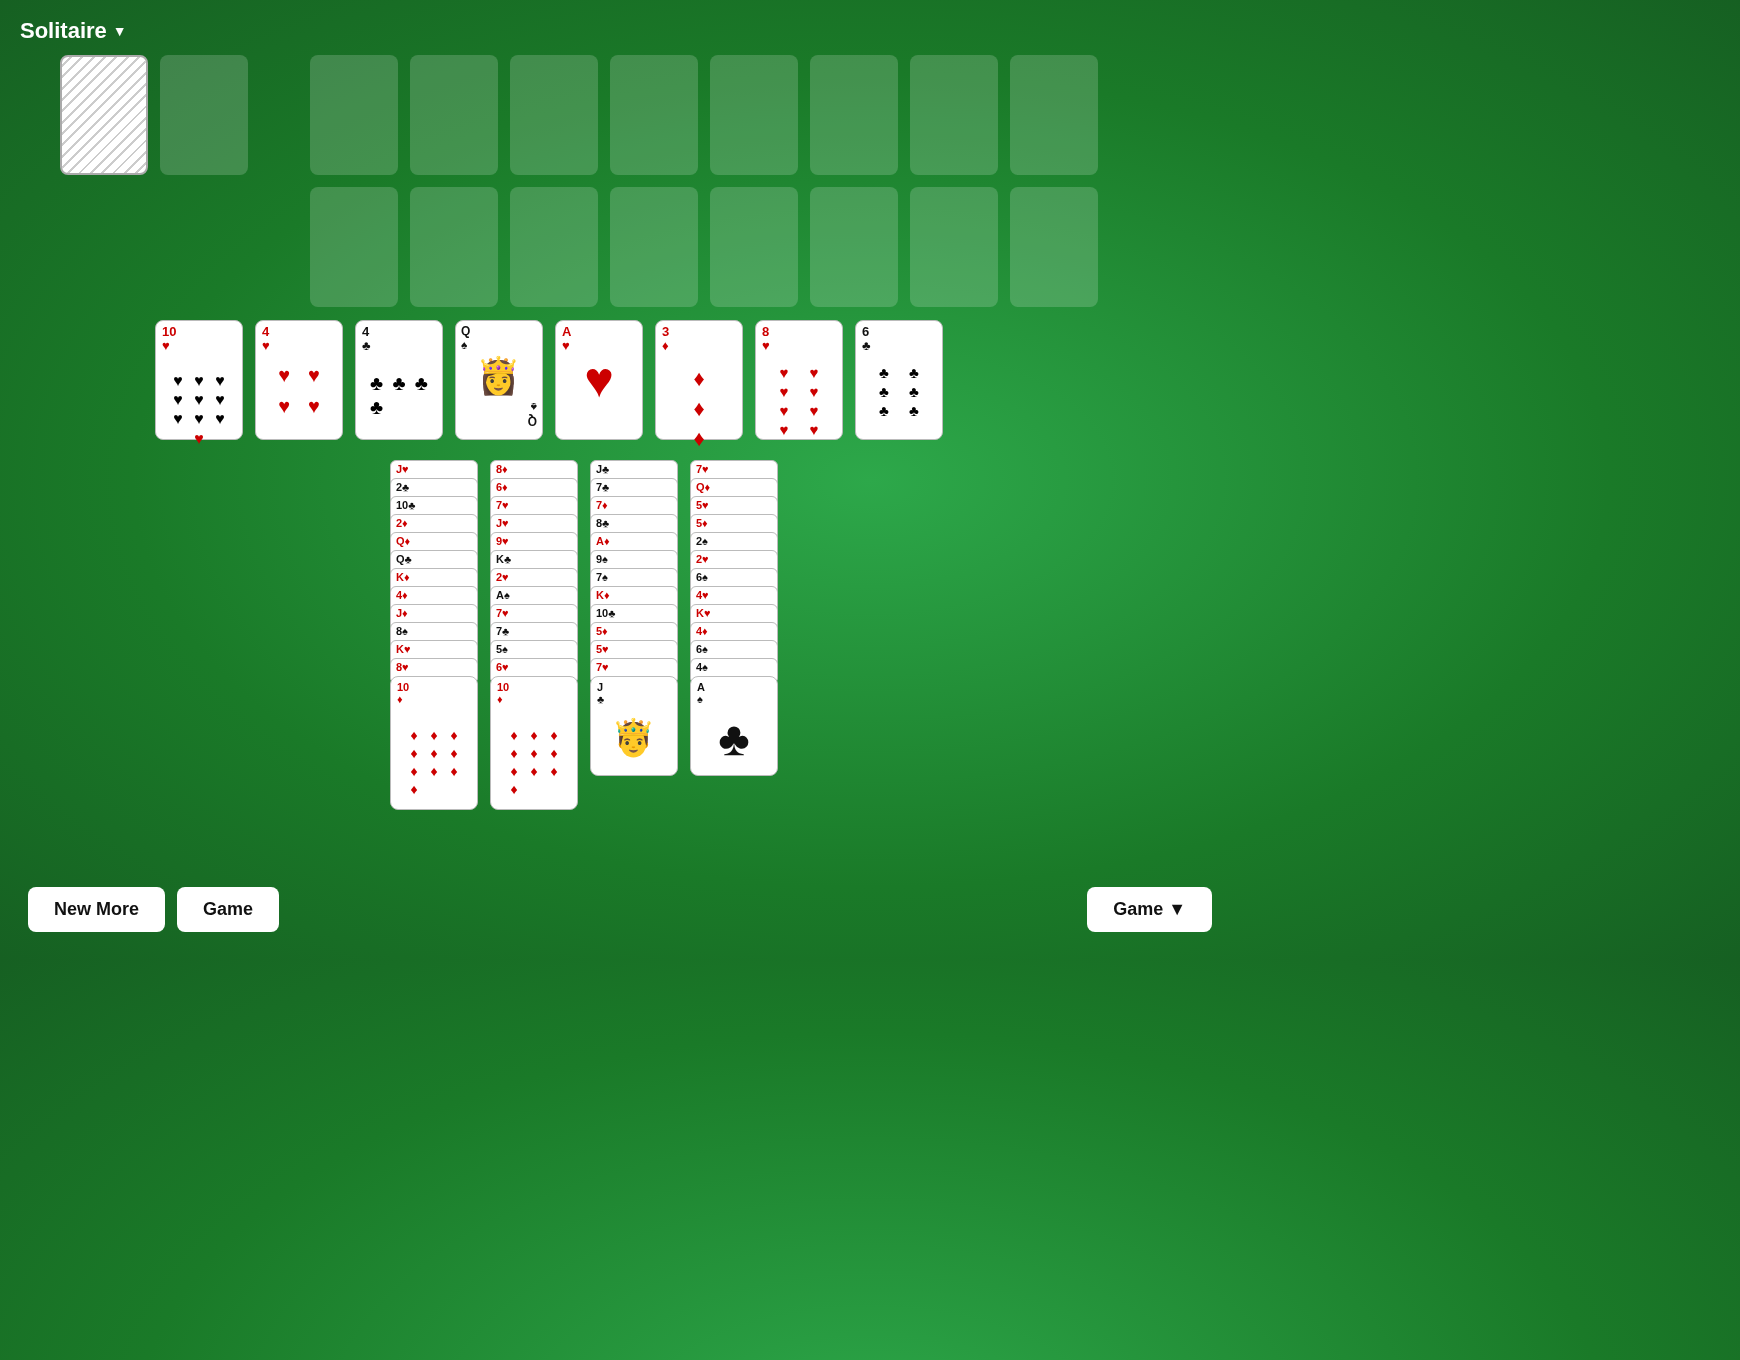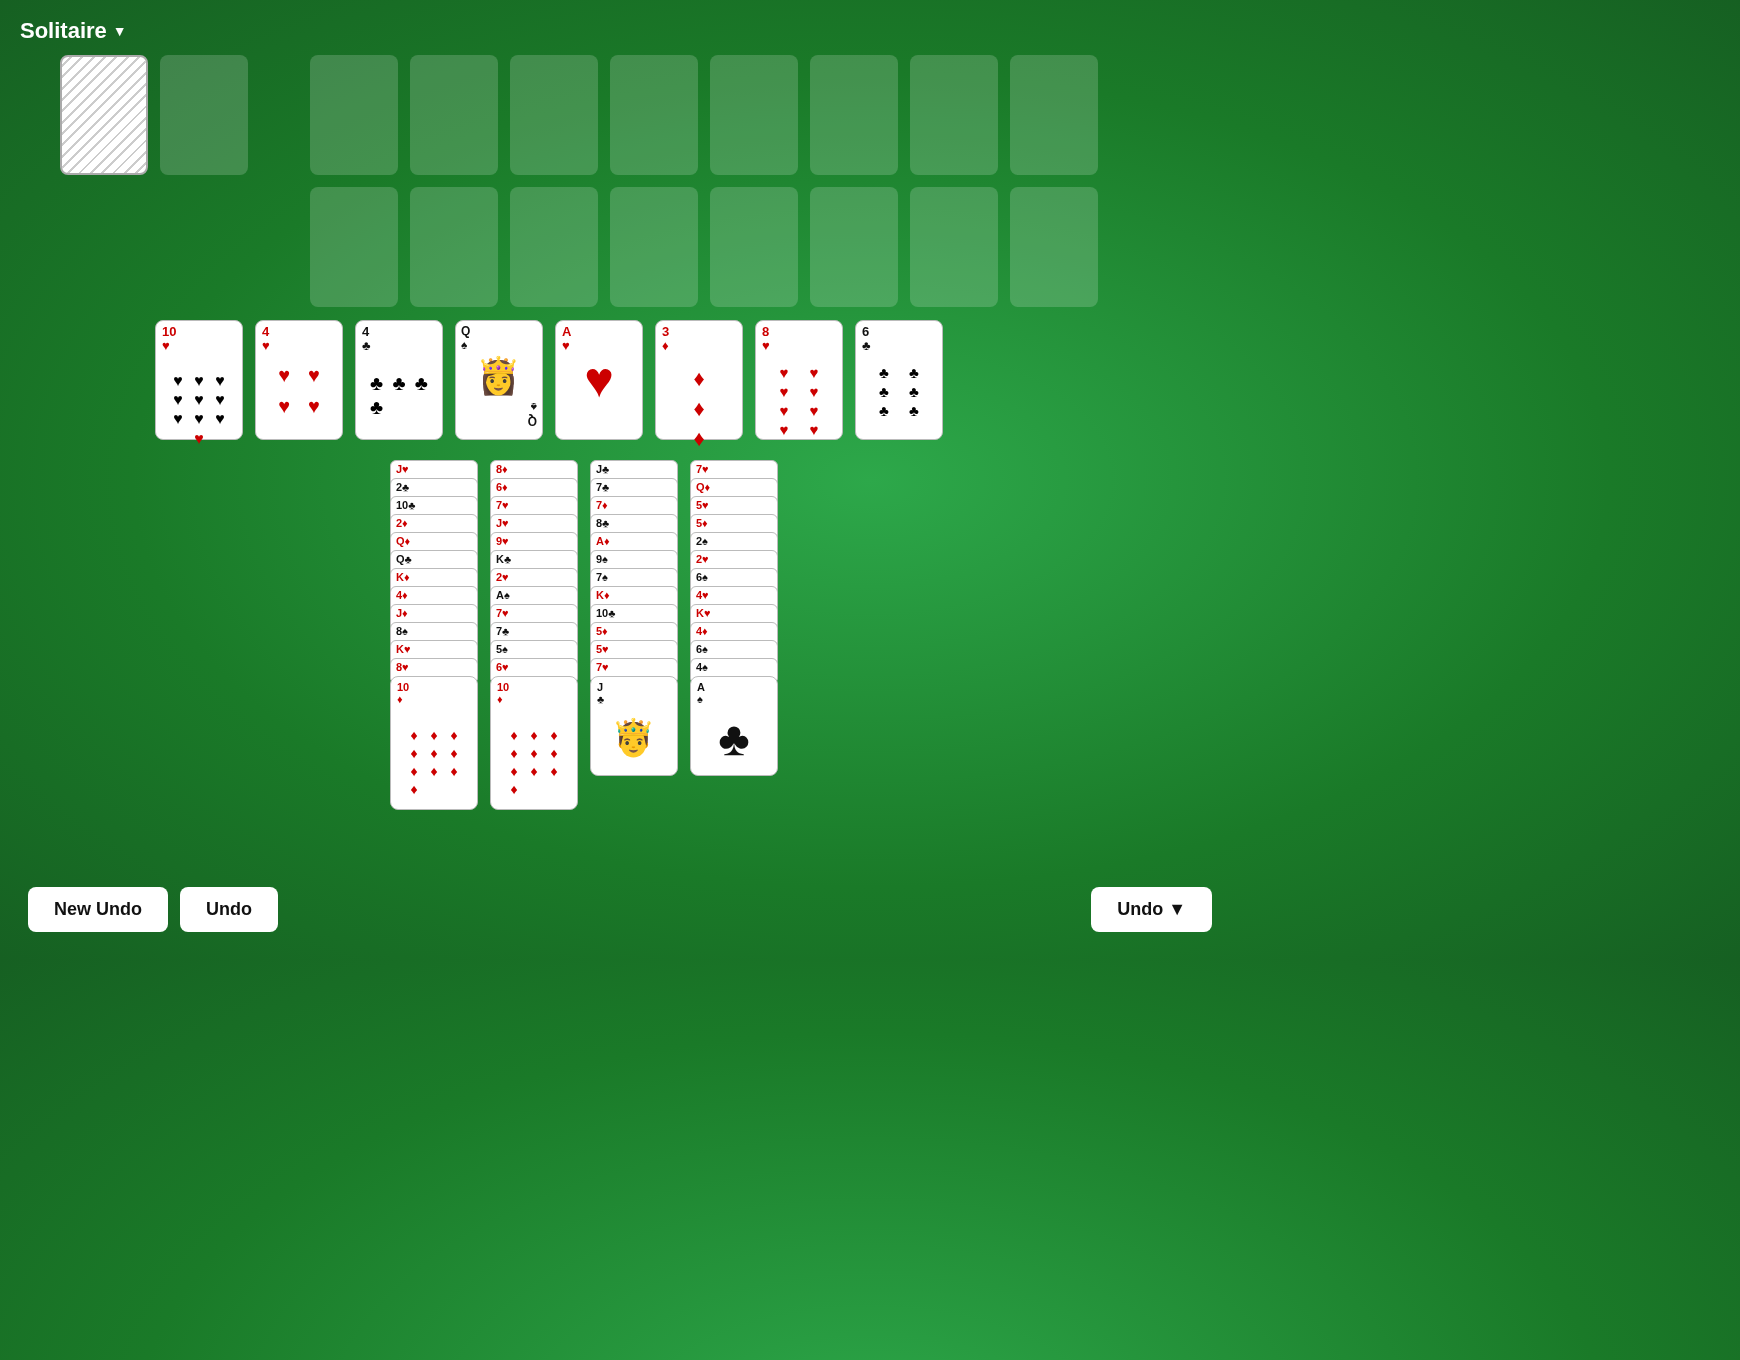--- a/index.html
+++ b/index.html
@@ -562,19 +562,19 @@
       </div>
       <div class="pile-card-big">
     <div style="font-size:11px;font-weight:bold;color:#111;line-height:1.1;">A<br>♠</div>
     <div style="flex:1;display:flex;align-items:center;justify-content:center;font-size:48px;color:#111;">♣</div>
   </div>
     </div>
 </div>
 
 <div id="bottom-bar">
   <div class="btn-group">
-    <button class="btn">New Undo</button>
-    <button class="btn">Undo</button>
+    <button class="btn">New More</button>
+    <button class="btn">Game</button>
   </div>
   <div>
-    <button class="btn">Undo ▼</button>
+    <button class="btn">Game ▼</button>
   </div>
 </div>
 
 </body></html>

